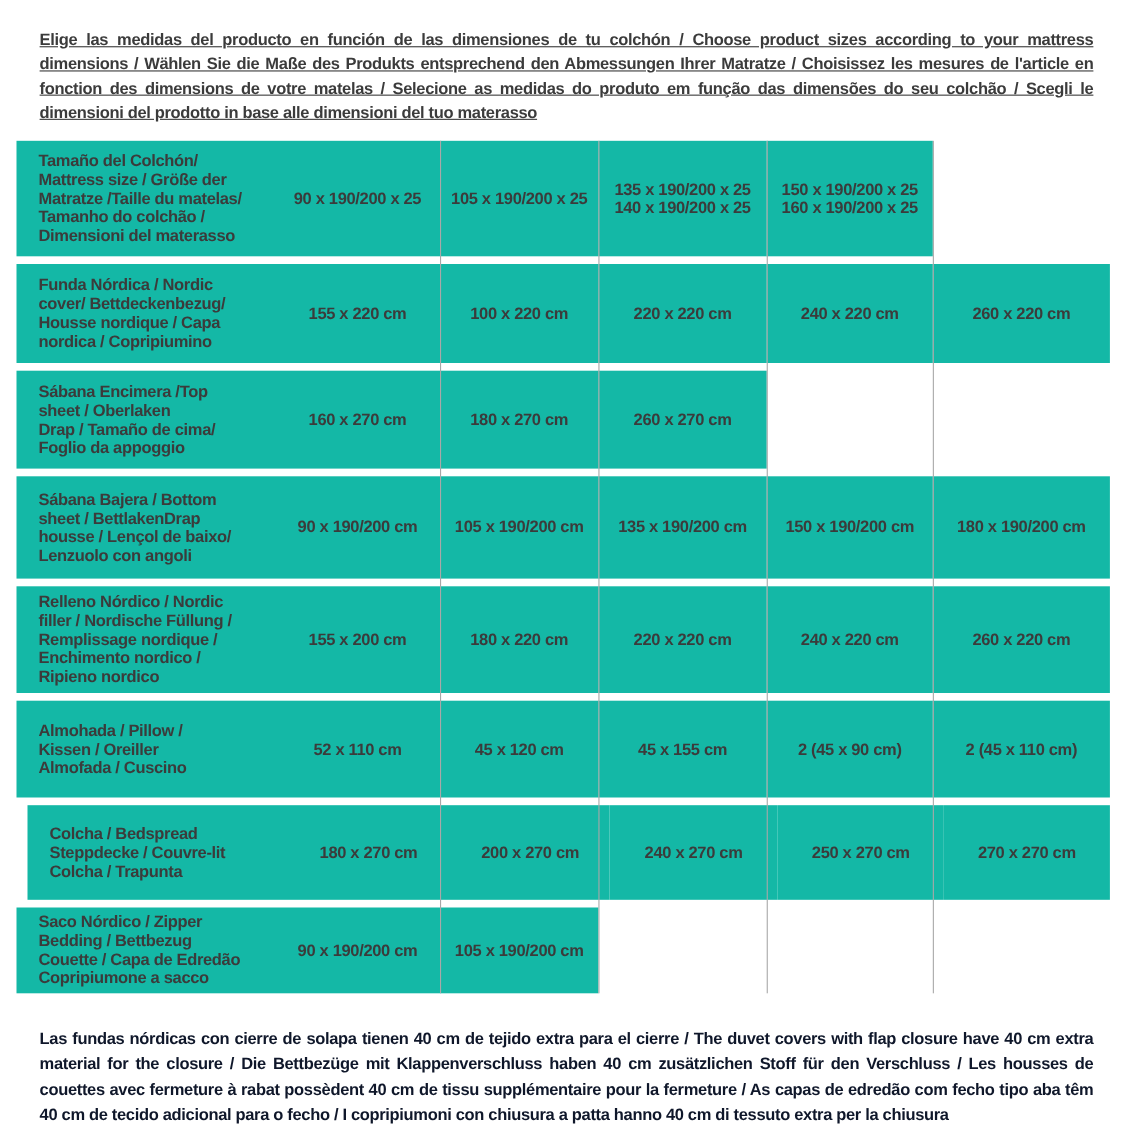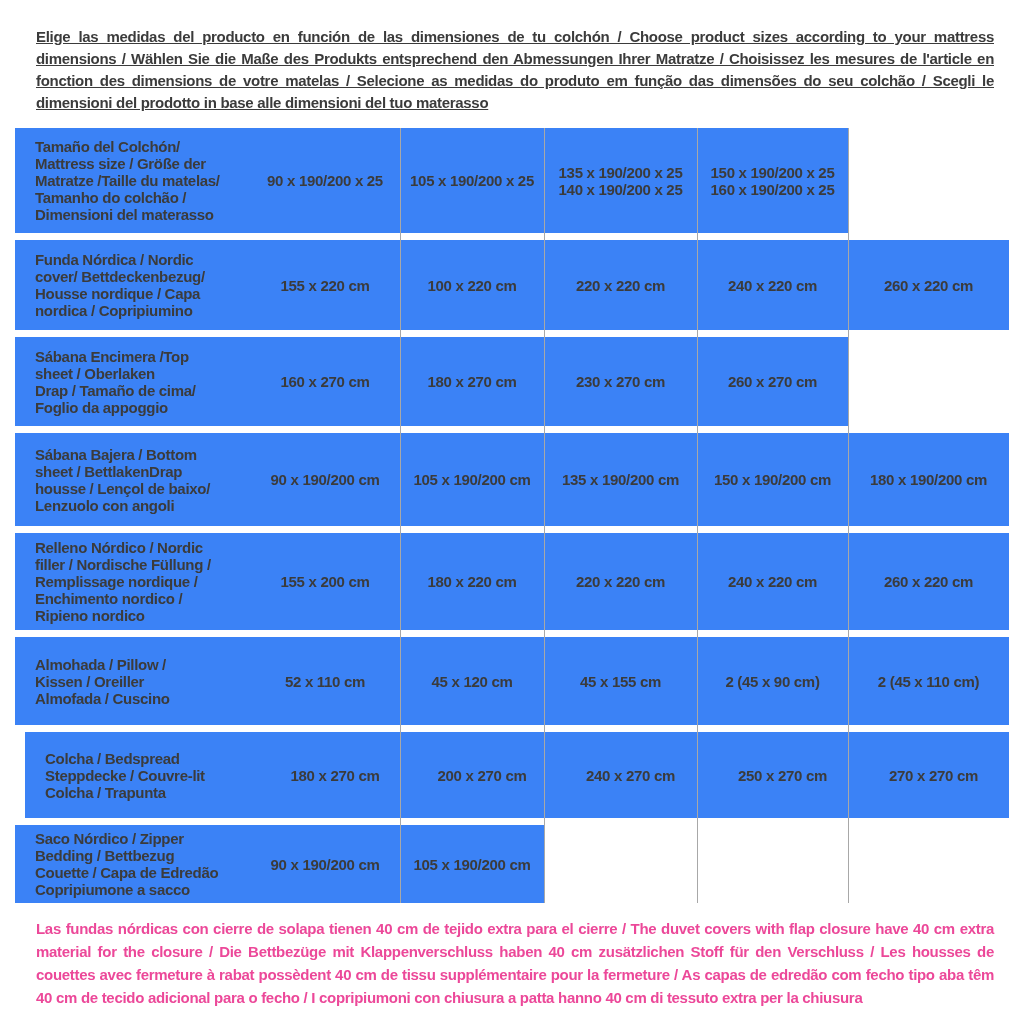--- a/index.html
+++ b/index.html
@@ -23,43 +23,43 @@
   }
   .vline.l1{left:385px;}
   .vline.l2{left:529px;}
   .vline.l3{left:682px;}
   .vline.l4{left:833px;}
   .trow{
     display:grid;
     grid-template-columns:235px 150px 144px 153px 151px 1fr;
   }
   .cell{
-    background:#3b82f6;
+    background:#14b8a6;
     display:flex;align-items:center;justify-content:center;
     font-size:15px;font-weight:700;letter-spacing:-0.3px;
     text-align:center;white-space:pre-line;line-height:17px;
     color:#3b3b3b;
   }
   .cell.label{
     justify-content:flex-start;text-align:left;
     padding-left:20px;padding-right:8px;
   }
   .cell.nobg{background:transparent;}
   .r-header{min-height:105px;}
   .r-funda{min-height:90px;}
   .r-encimera{min-height:89px;}
   .r-bajera{min-height:93px;}
   .r-relleno{min-height:97px;}
   .r-almohada{min-height:88px;}
   .r-colcha{min-height:86px;margin-left:10px;}
   .r-saco{min-height:78px;}
   .footnote{
-    margin:14px 30px 0 36px;
+    margin:30px 30px 0 36px;
     font-size:15px;font-weight:700;line-height:23px;
-    letter-spacing:-0.3px;text-align:justify;color:#ec4899;
+    letter-spacing:-0.3px;text-align:justify;color:#0f172a;
   }
 </style>
 </head>
 <body>
 
 <div class="intro">Elige las medidas del producto en función de las dimensiones de tu colchón / Choose product sizes according to your mattress dimensions / Wählen Sie die Maße des Produkts entsprechend den Abmessungen Ihrer Matratze / Choisissez les mesures de l'article en fonction des dimensions de votre matelas / Selecione as medidas do produto em função das dimensões do seu colchão / Scegli le dimensioni del prodotto in base alle dimensioni del tuo materasso</div>
 
 <div class="table">
   <div class="vline l1"></div>
   <div class="vline l2"></div>
@@ -92,21 +92,20 @@
     <div class="cell">260 x 220 cm</div>
   </div>
 
   <div class="trow r-encimera">
     <div class="cell label">Sábana Encimera /Top
 sheet / Oberlaken
 Drap / Tamaño de cima/
 Foglio da appoggio</div>
     <div class="cell">160 x 270 cm</div>
     <div class="cell">180 x 270 cm</div>
-    <div class="cell">230 x 270 cm</div>
     <div class="cell">260 x 270 cm</div>
   </div>
 
   <div class="trow r-bajera">
     <div class="cell label">Sábana Bajera / Bottom
 sheet / BettlakenDrap
 housse / Lençol de baixo/
 Lenzuolo con angoli</div>
     <div class="cell">90 x 190/200 cm</div>
     <div class="cell">105 x 190/200 cm</div>

